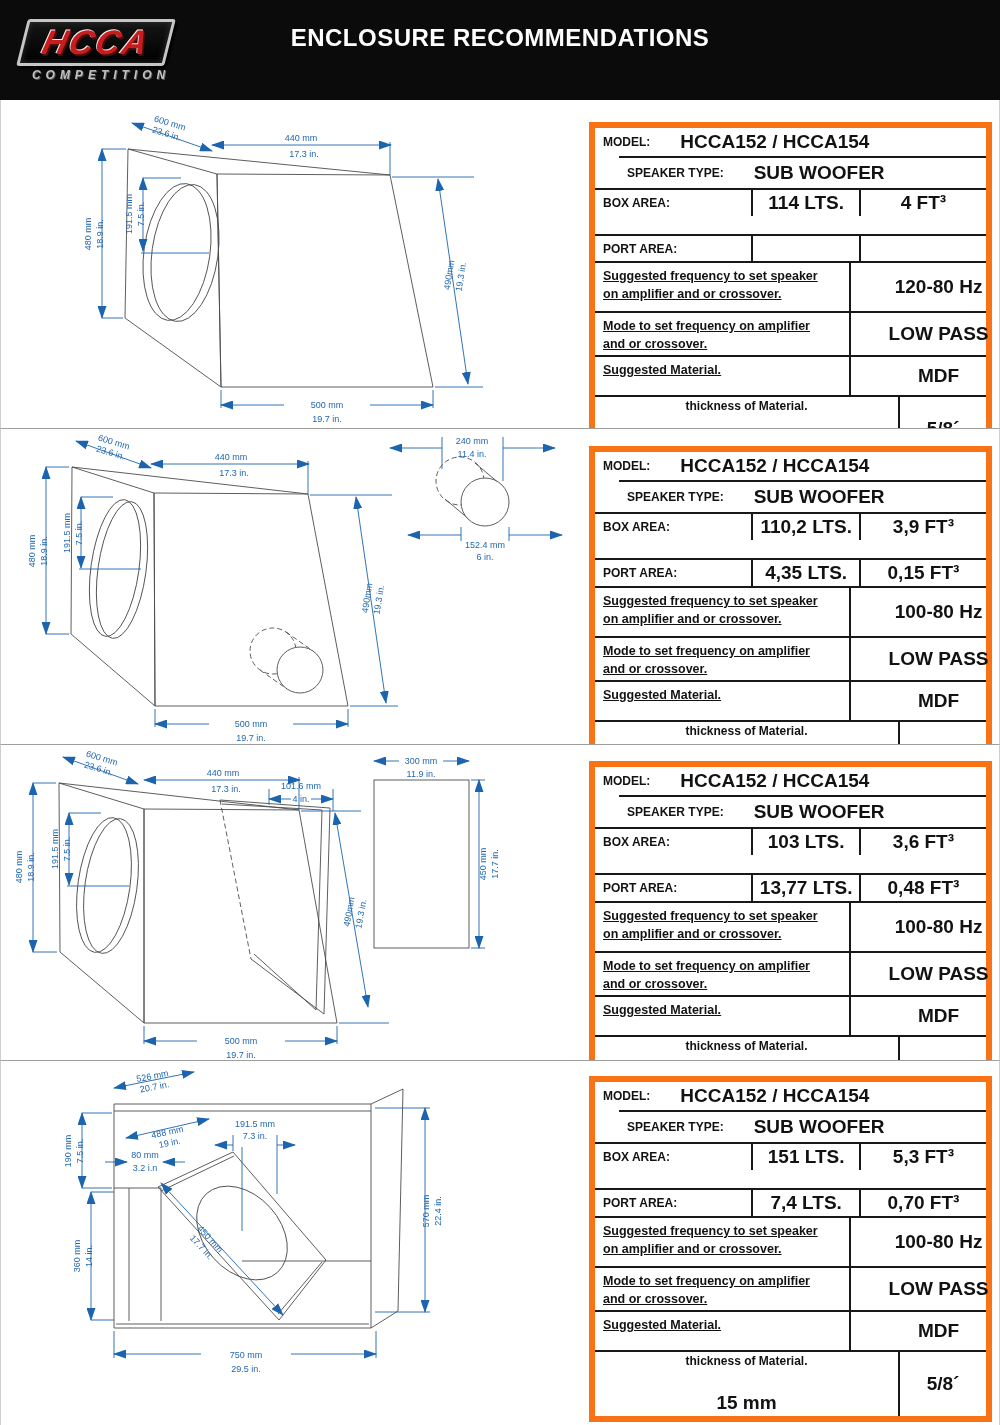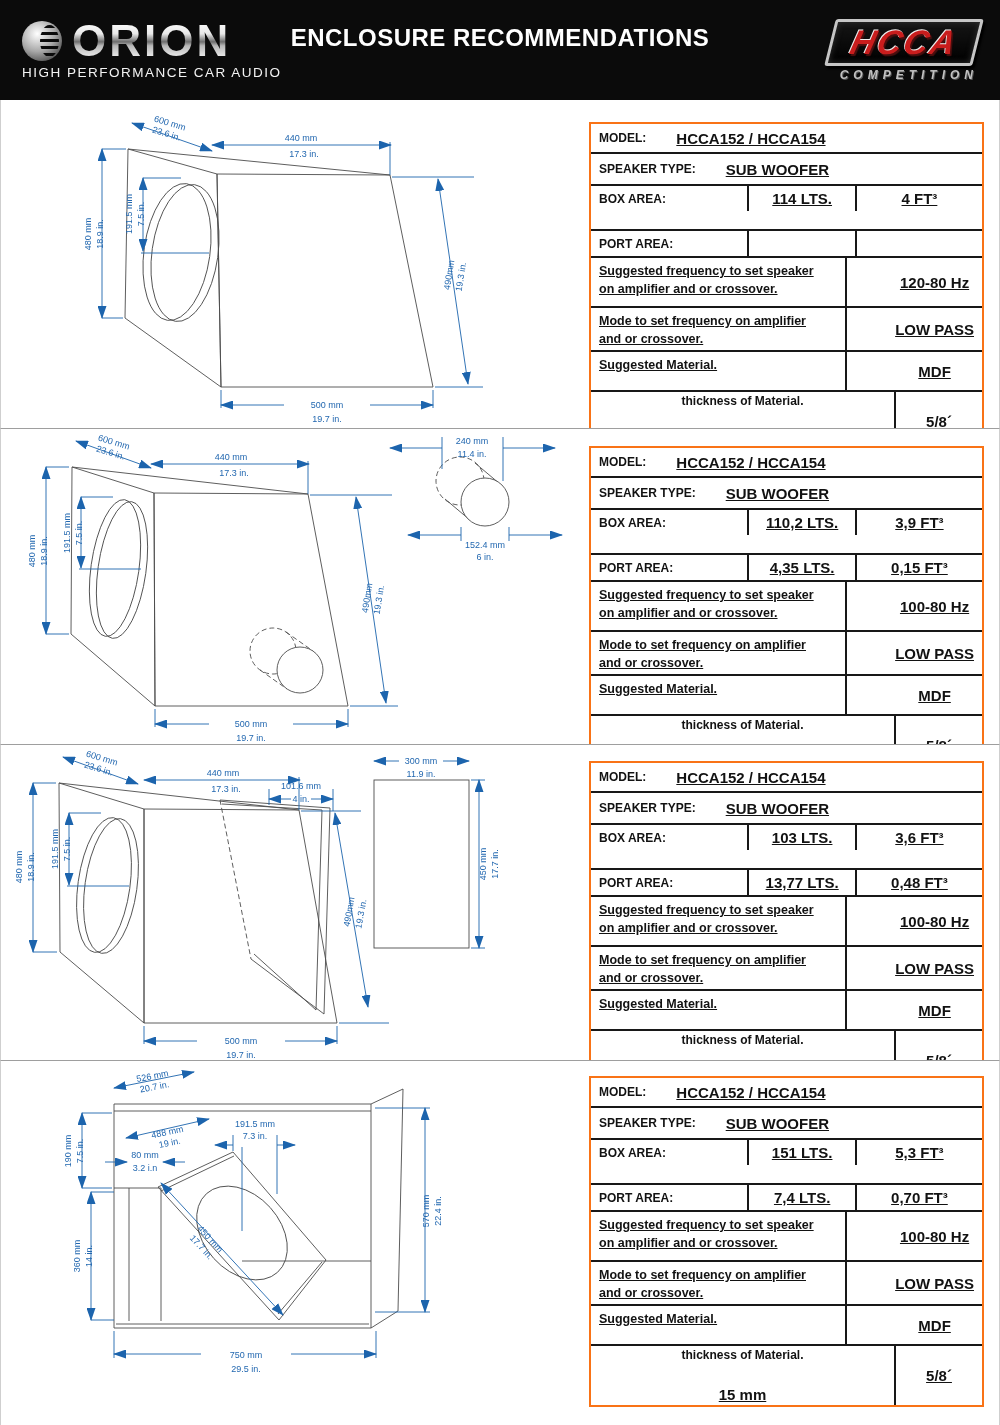--- a/index.html
+++ b/index.html
@@ -29,35 +29,35 @@
   .hcca-sub{color:#c2c2c2;font-size:12px;font-weight:bold;letter-spacing:5px;margin-top:2px;
        font-style:italic;text-shadow:1px 1px 0 #555;}
 
   
   .panel{position:relative;background:#fff;border-left:1px solid #cfcfcf;border-right:1px solid #cfcfcf;box-sizing:border-box;}
   .panel + .panel{border-top:1px solid #9e9e9e;}
   #p1{height:328px;} #p2{height:316px;} #p3{height:316px;} #p4{height:365px;}
   .draw{position:absolute;left:0;top:0;}
 
   
-  .table{position:absolute;left:588px;width:391px;border:2px solid #f97316;background:#fff;color:#121212;}
+  .table{position:absolute;left:588px;width:391px;border:6px solid #f97316;background:#fff;color:#121212;}
   .tr{display:flex;border-top:2px solid #181818;}
   .tr:first-child{border-top:none;}
   .cell{box-sizing:border-box;display:flex;align-items:center;padding:2px 8px;}
   .cell + .cell{border-left:2px solid #181818;}
   .full{width:100%;gap:30px;}
-  .r1{min-height:28px;} .r2{min-height:30px;} .r3{min-height:25px;} .r4{min-height:25px;margin-top:18px;}
+  .r1{min-height:28px;} .r2{min-height:30px;margin-left:24px;} .r3{min-height:25px;} .r4{min-height:25px;margin-top:18px;}
   .r5{min-height:48px;} .r6{min-height:42px;} .r7{min-height:38px;text-align:right;} .r8{min-height:40px;}
   .c1{width:40%;} .c2{width:27.5%;justify-content:center;} .c3{width:32.5%;justify-content:center;}
   .w65{width:65%;padding-right:28px;} .w35{width:35%;justify-content:center;padding-left:48px;}
   .w77{width:77.5%;gap:24px;flex-direction:column;} .w23{width:22.5%;justify-content:center;}
   .top{align-items:flex-start;padding-top:5px;}
   .lbl{font-weight:700;font-size:12px;white-space:nowrap;}
   .lbl2{font-weight:700;font-size:12.5px;line-height:1.4;text-decoration:underline;}
-  .val{font-weight:700;font-size:15px;white-space:nowrap;text-decoration:underline;}
+  .val{font-weight:700;font-size:19px;white-space:nowrap;}
 
   
   .d{fill:none;stroke:#4c4c4c;stroke-width:0.9;}
   .dw{fill:#fff;stroke:#4c4c4c;stroke-width:0.9;}
   .dd{fill:none;stroke:#4c4c4c;stroke-width:0.9;stroke-dasharray:5 3;}
   .b{fill:none;stroke:#1c64ad;stroke-width:0.9;}
   .t{fill:#2368b0;font-size:9px;font-family:"Liberation Sans",sans-serif;text-anchor:middle;}
 </style>
 </head>
 <body>
@@ -69,27 +69,20 @@
     </marker>
     <marker id="me" markerWidth="13" markerHeight="9" refX="12" refY="4.5" orient="auto" markerUnits="userSpaceOnUse">
       <path d="M0,0 L13,4.5 L0,9 Z" fill="#1c64ad"></path>
     </marker>
   </defs>
 </svg>
 
 <div id="page">
 
   <div id="hdr">
-    <div class="brand">
-      <div class="brand-row">
-        <span class="orb"></span>
-        <span class="brand-name">ORION</span>
-      </div>
-      <div class="tagline">HIGH PERFORMANCE CAR AUDIO</div>
-    </div>
     <div id="title">ENCLOSURE RECOMMENDATIONS</div>
     <div class="hcca">
       <div class="hcca-box">
         <span class="hcca-text">HCCA</span>
       </div>
       <div class="hcca-sub">COMPETITION</div>
     </div>
   </div>
 
   <div class="panel" id="p1">

